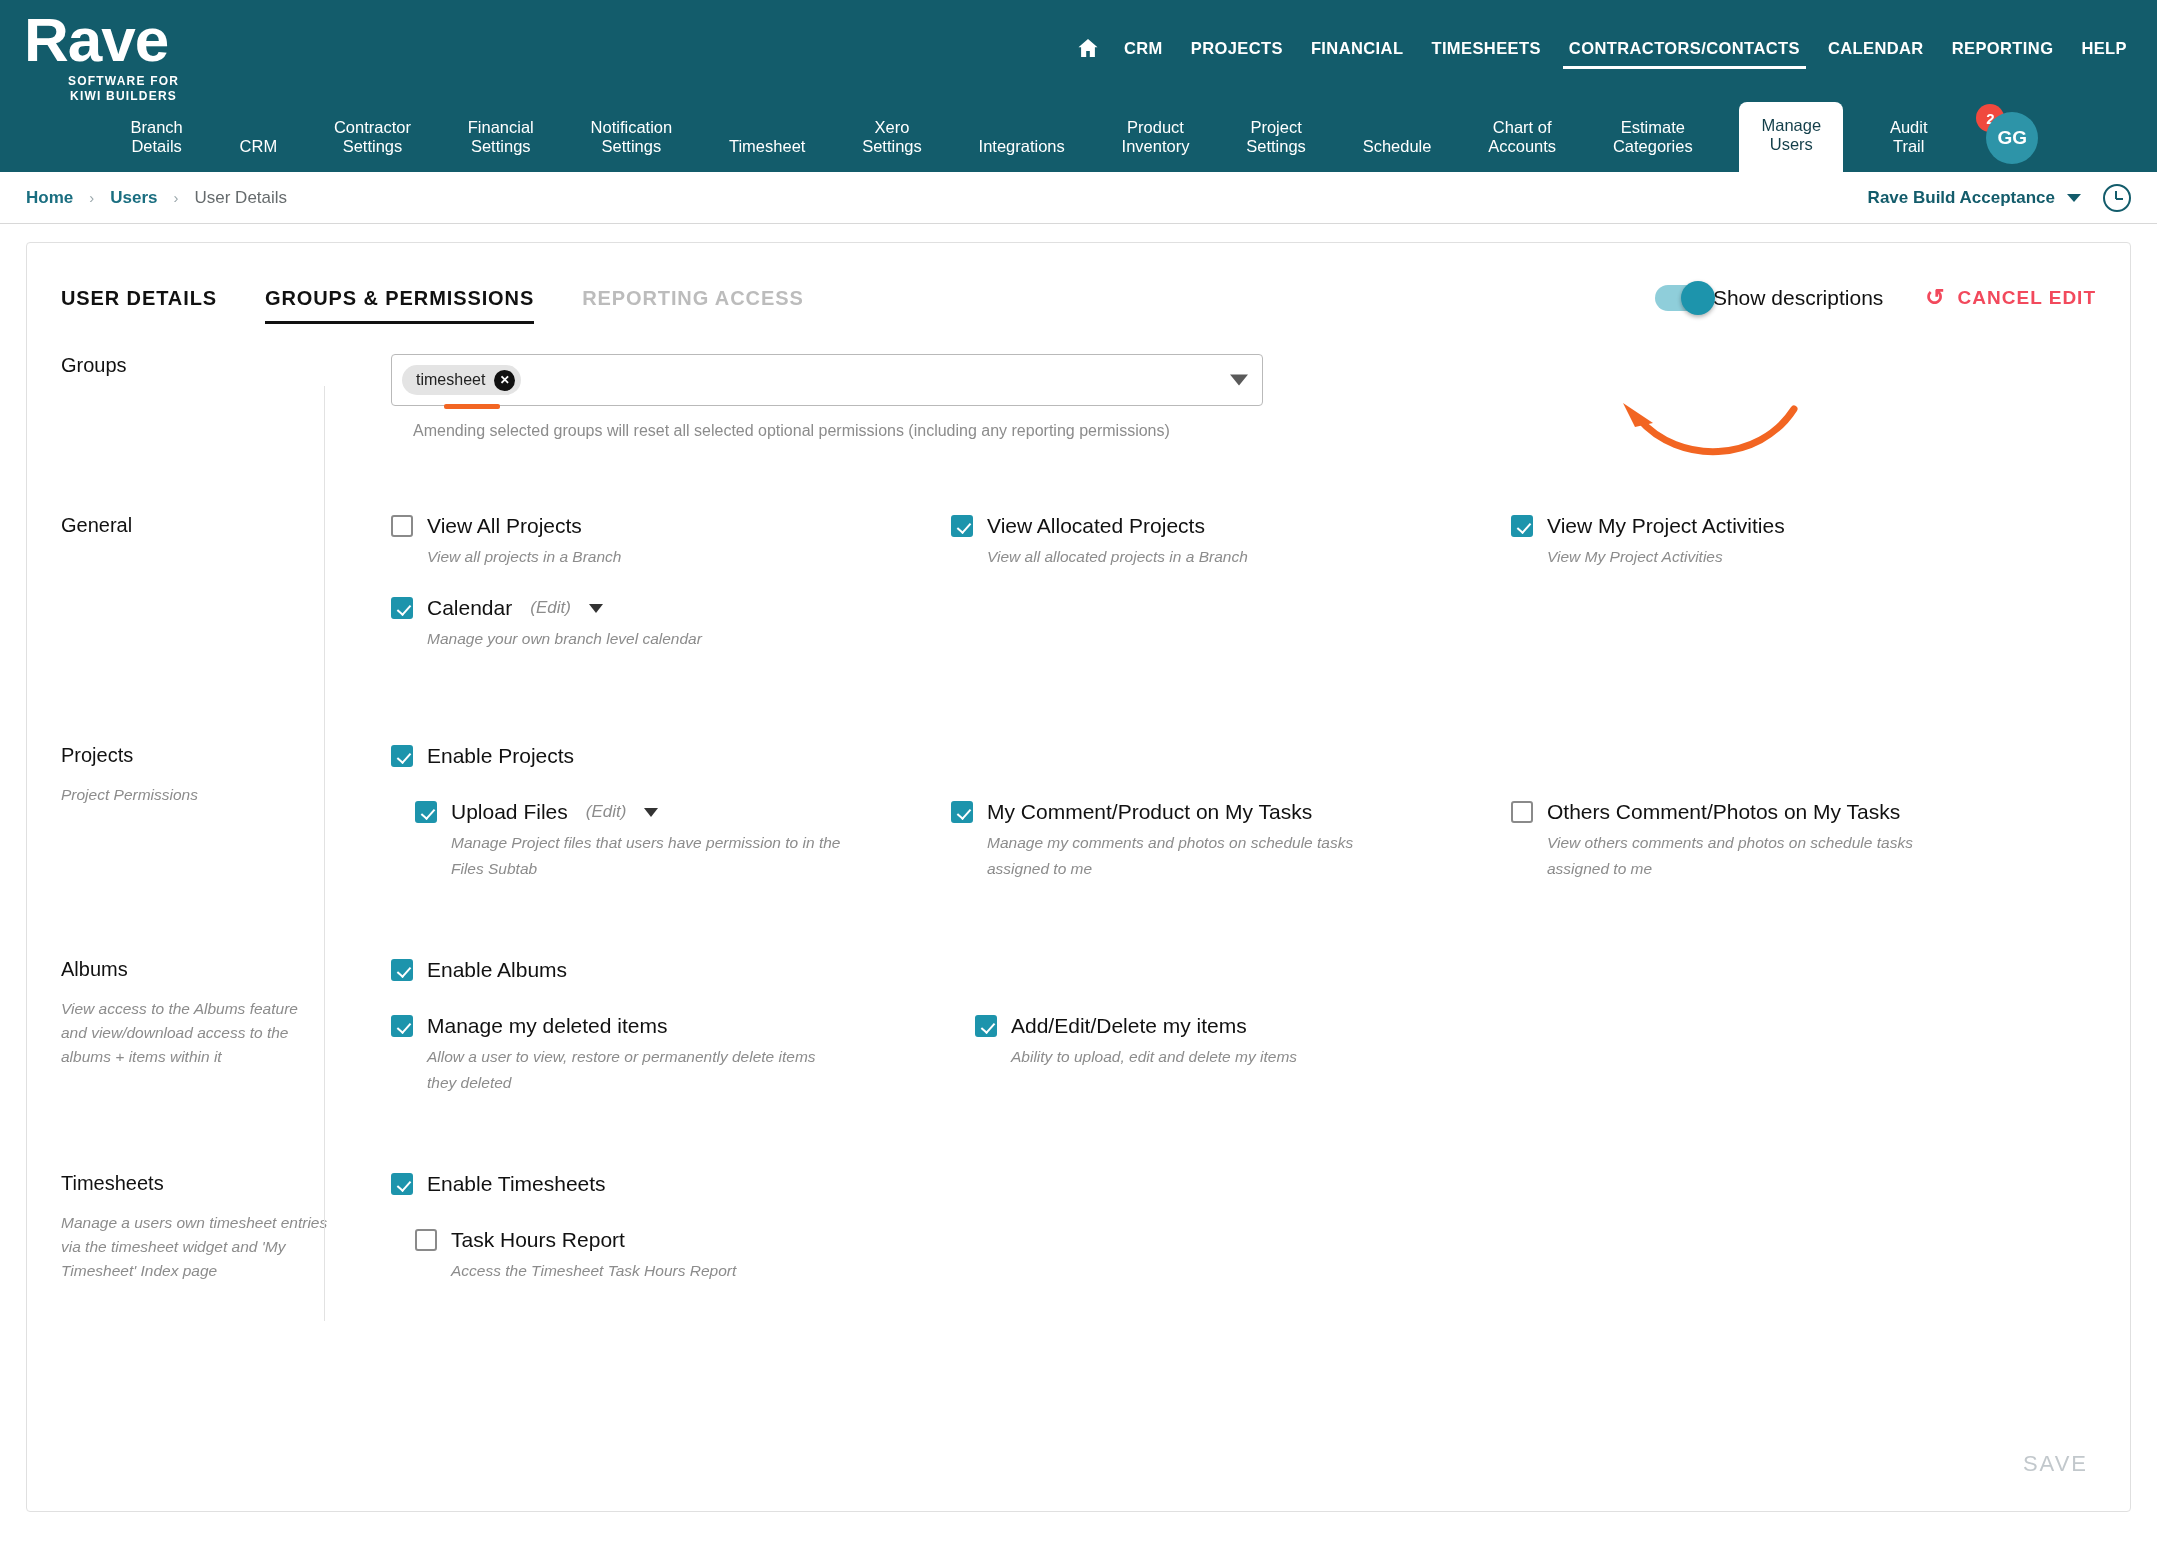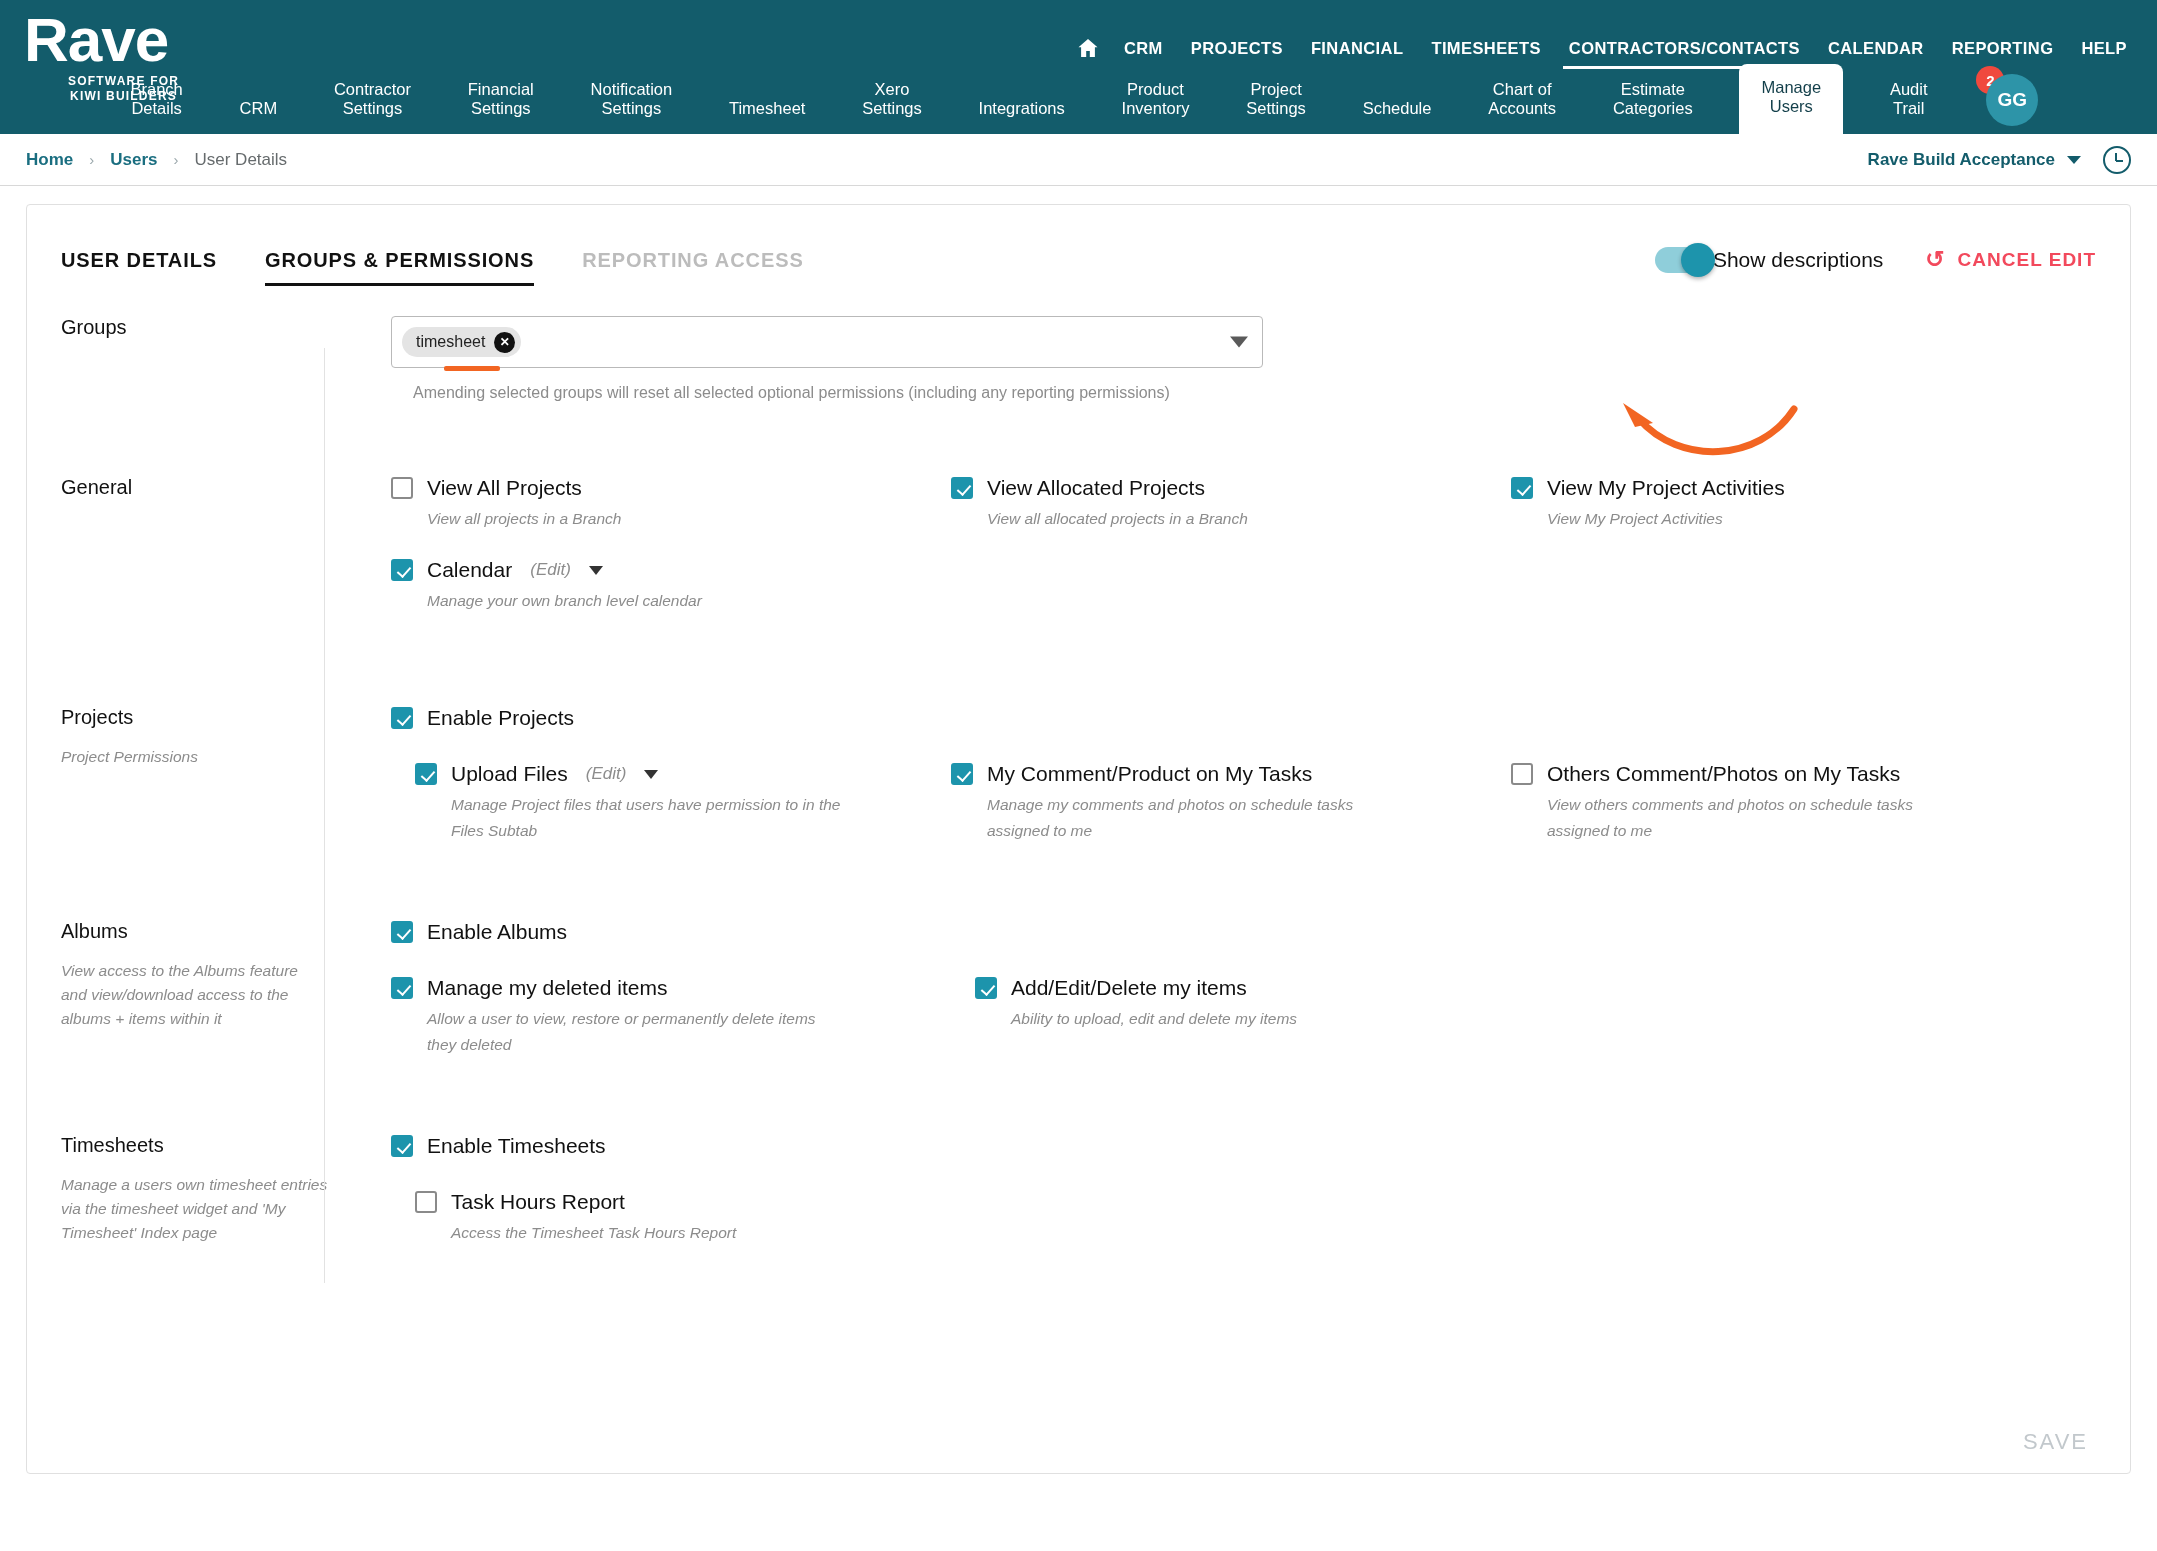--- a/index.html
+++ b/index.html
@@ -7,21 +7,21 @@
   body {
     width:2157px; height:1551px;
     background:#ffffff;
     font-family:"Liberation Sans", sans-serif;
     overflow:hidden;
   }
 
   
   .topbar {
     background:#135C6B;
-    height:134px;
+    height:172px;
     position:relative;
   }
   .logo {
     position:absolute; left:24px; top:8px;
     color:#ffffff;
   }
   .logo-word {
     font-size:62px; font-weight:700; letter-spacing:-1px;
     line-height:64px;
   }
@@ -200,21 +200,21 @@
   .perm-label { font-size:21px; color:#111; }
   .edit-tag { font-size:17px; font-style:italic; color:#8c8c8c; margin-left:4px; }
   .caret-sm { width:0;height:0;border-left:7px solid transparent;border-right:7px solid transparent;border-top:9px solid #333; margin-left:4px; cursor:pointer; }
   .perm-desc {
     font-size:15.5px; font-style:italic; color:#8c8c8c; line-height:26px;
     margin-top:6px; margin-left:36px; max-width:470px;
   }
 
   .sec { margin-bottom:0; }
   .save-btn {
-    position:absolute; right:42px; bottom:18px;
+    position:absolute; right:42px; bottom:34px;
     font-size:22px; letter-spacing:2px; color:#c2c8cc; font-weight:400; cursor:default;
   }
 </style>
 </head>
 <body>
 
 <div class="topbar">
 
   <div class="logo">
     <div class="logo-word">Rave</div>

